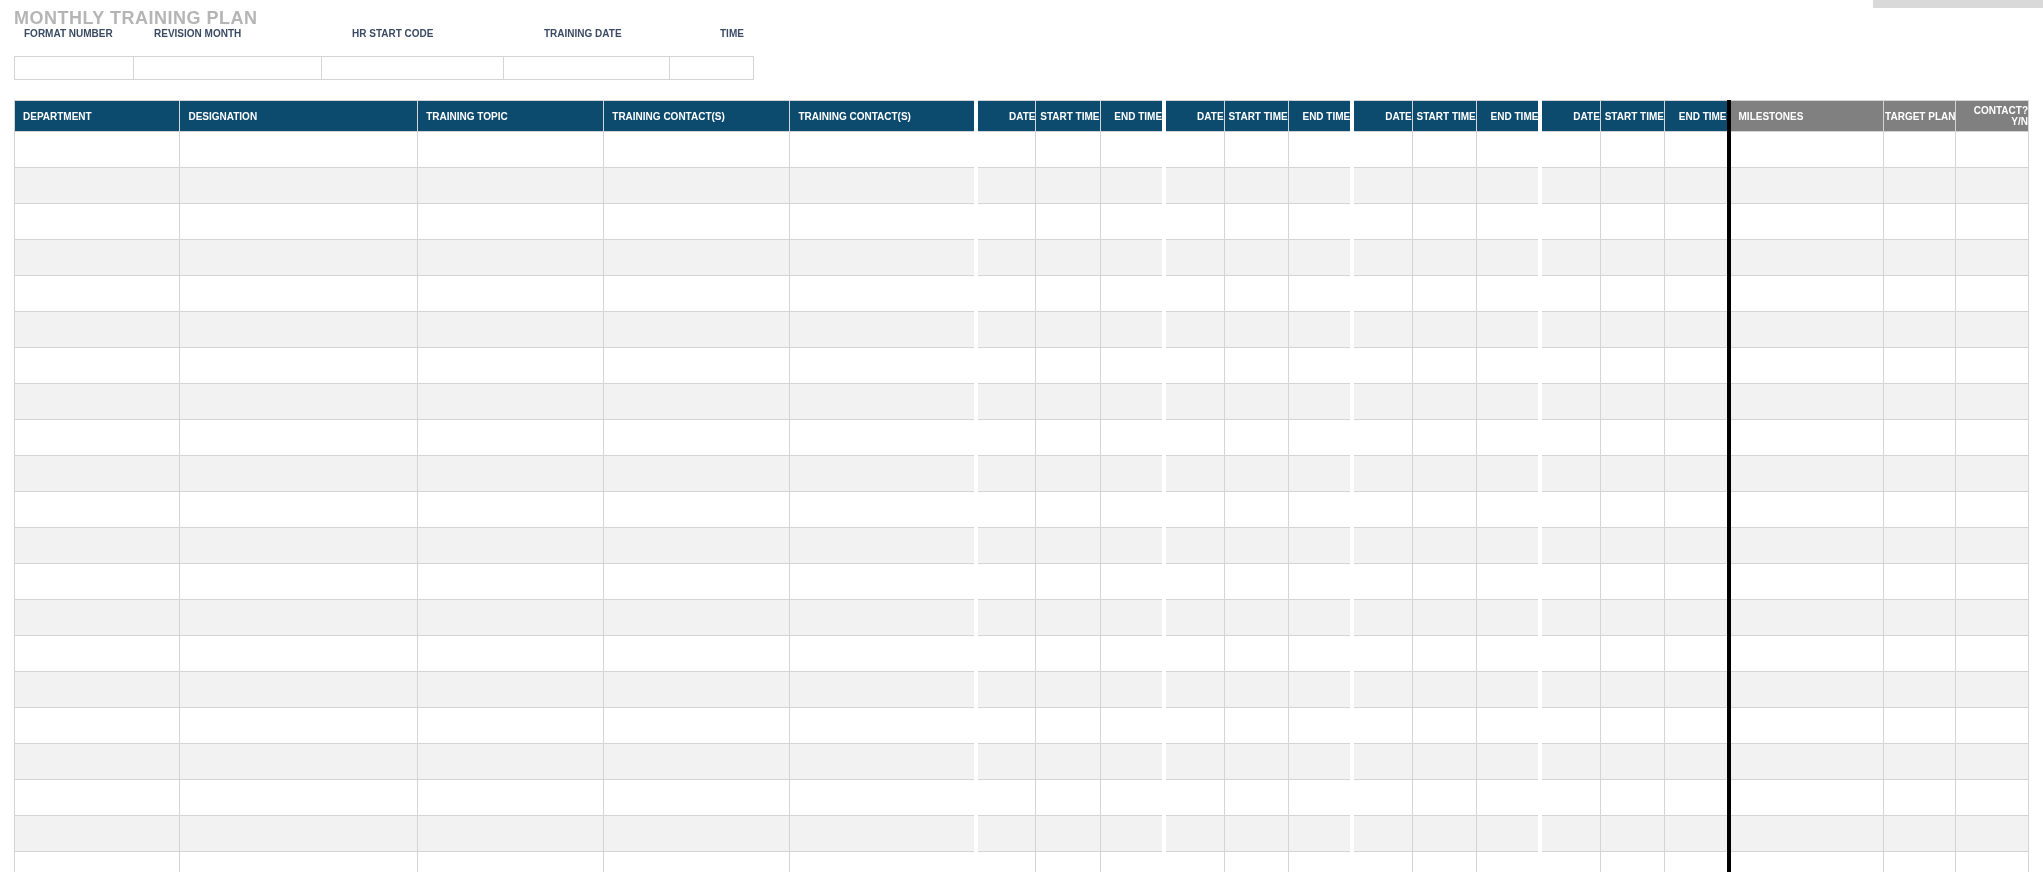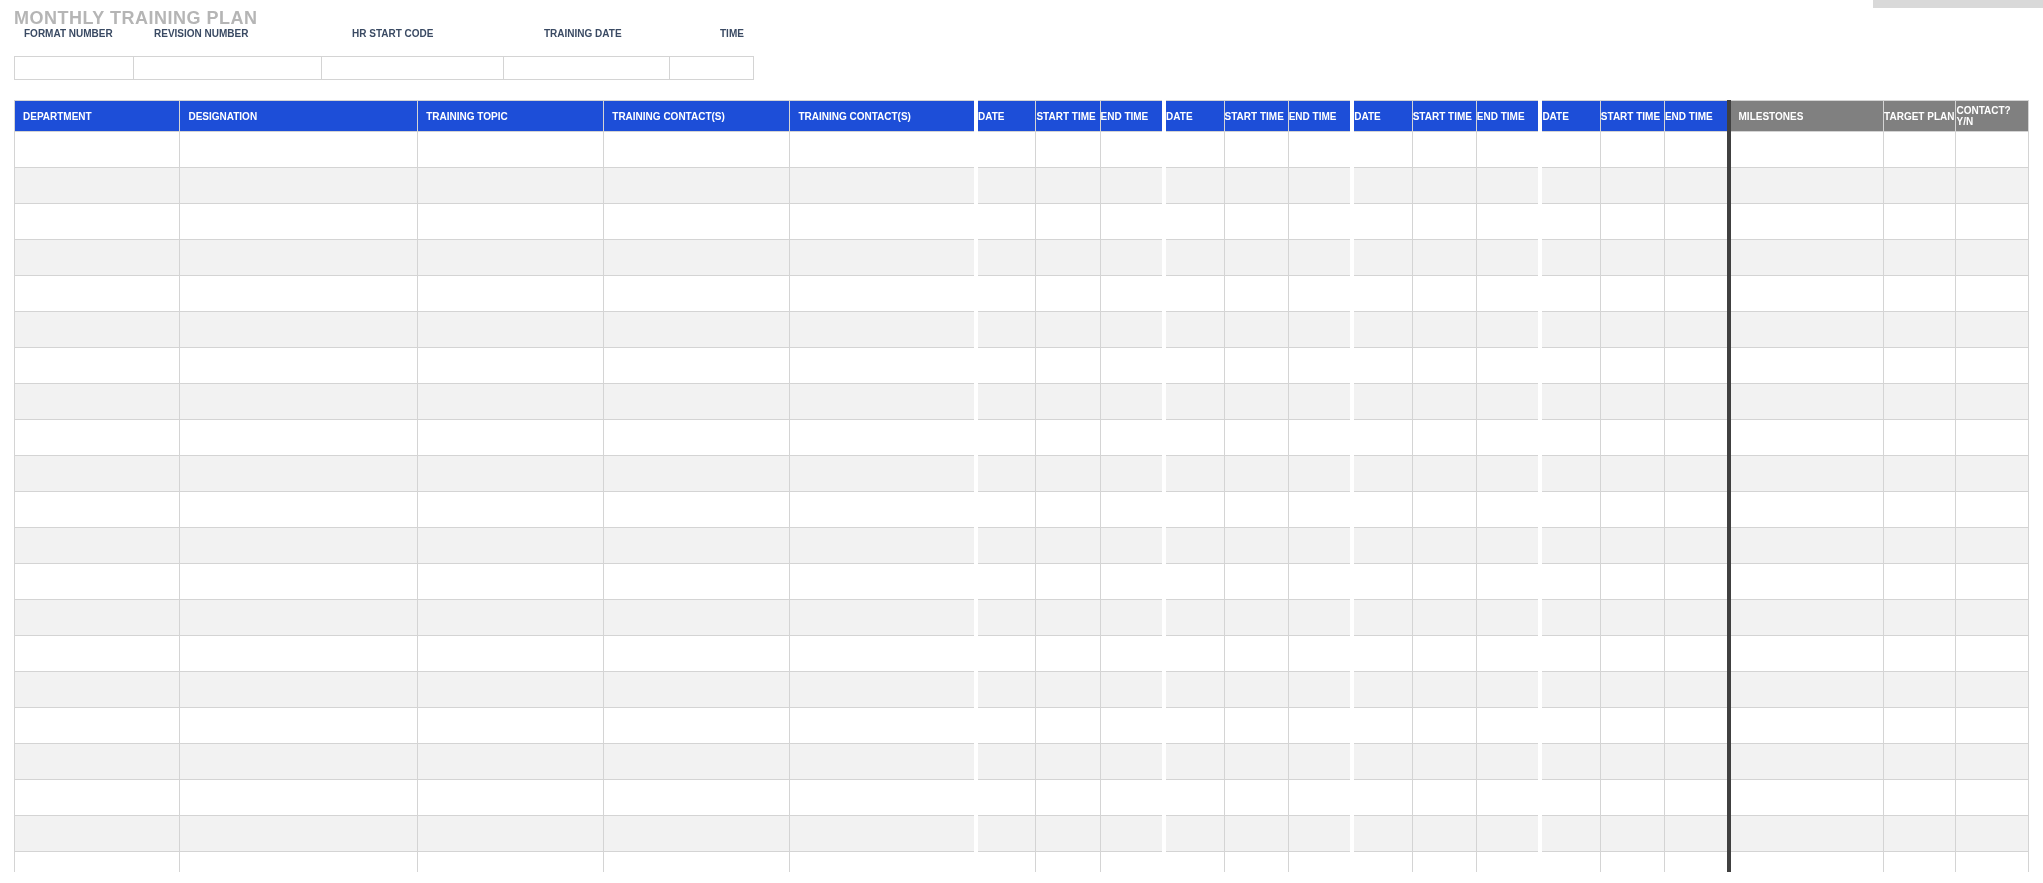--- a/index.html
+++ b/index.html
@@ -87,30 +87,30 @@
     table-layout: fixed;
     width: 100%;
   }
   table.main th,
   table.main td {
     border: 1px solid #d4d4d4;
     box-sizing: border-box;
     padding: 0;
   }
   table.main th {
-    background: #1d4ed8;
+    background: #0c4a6e;
     color: #ffffff;
     font-weight: 700;
     font-size: 10px;
     text-align: left;
     padding: 4px 8px;
     height: 18px;
   }
   table.main th.mid {
-    text-align: left;
+    text-align: right;
     padding-left: 0;
     padding-right: 0;
   }
   table.main th.grey {
     background: #808080;
   }
   table.main td {
     height: 36px;
     background: #ffffff;
   }
@@ -118,21 +118,21 @@
     background: #f2f2f2;
   }
   
   table.main th.wk-left,
   table.main td.wk-left {
     border-left: 4px solid #ffffff;
   }
   
   table.main th.sep-left,
   table.main td.sep-left {
-    border-left: 4px solid #404040;
+    border-left: 4px solid #000000;
   }
 
   
   col.c-dept  { width: 160px; }
   col.c-desig { width: 230px; }
   col.c-topic { width: 180px; }
   col.c-cont  { width: 180px; }
   col.c-loc   { width: 180px; }
   col.c-date  { width: 58px; }
   col.c-time  { width: 62px; }
@@ -149,21 +149,21 @@
 <body>
 
 <div class="page">
 
   <div class="top-tab"></div>
 
   <div class="title">MONTHLY TRAINING PLAN</div>
 
   <div class="meta-row">
     <div class="meta-label lbl-format">FORMAT NUMBER</div>
-    <div class="meta-label lbl-revision">REVISION NUMBER</div>
+    <div class="meta-label lbl-revision">REVISION MONTH</div>
     <div class="meta-label lbl-hrfile">HR START CODE</div>
     <div class="meta-label lbl-revdate">TRAINING DATE</div>
     <div class="meta-label lbl-month">TIME</div>
   </div>
 
   <div class="meta-inputs">
     <div class="meta-input w-format"></div>
     <div class="meta-input w-revision"></div>
     <div class="meta-input w-hrfile"></div>
     <div class="meta-input w-revdate"></div>

